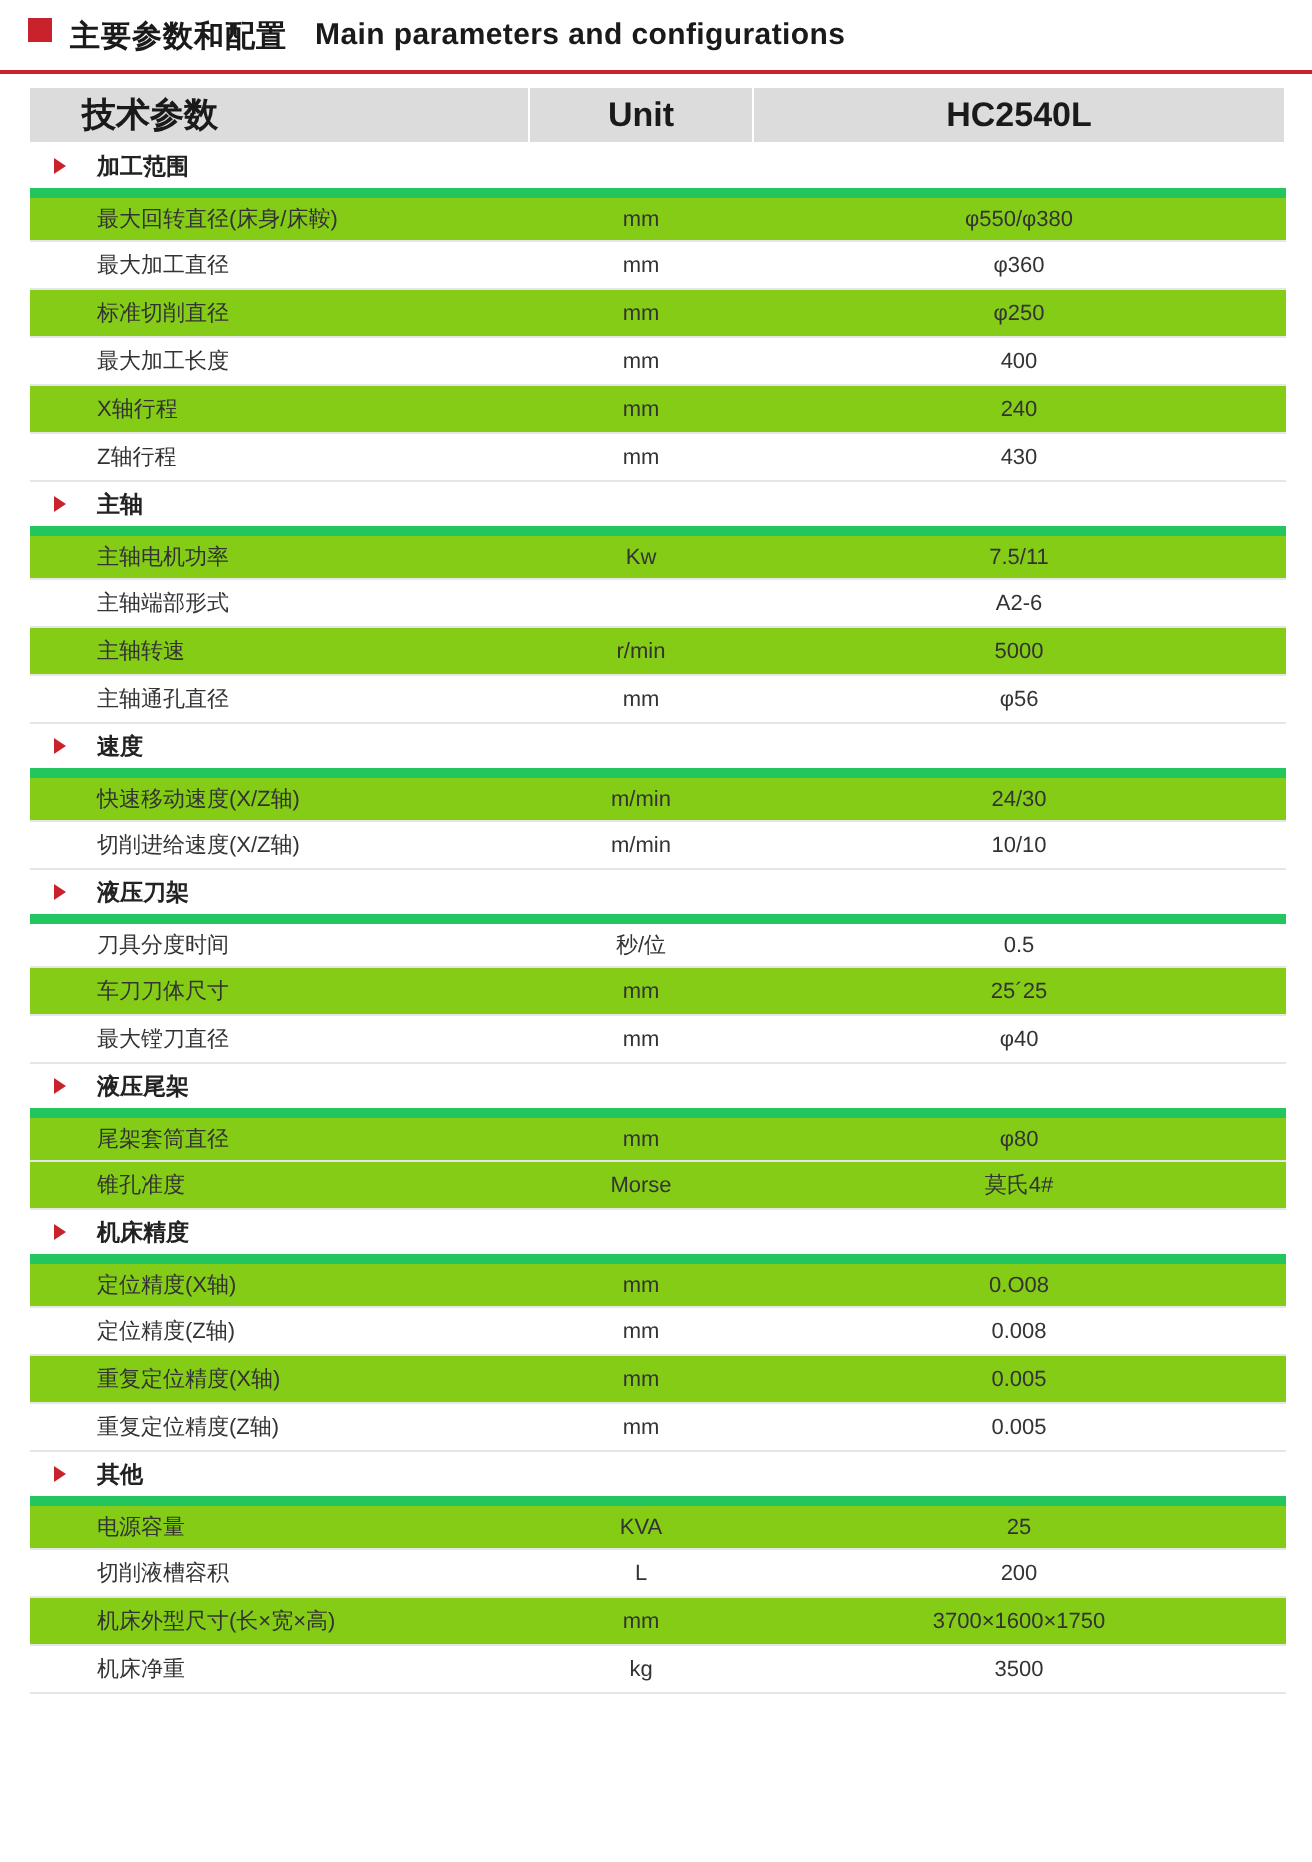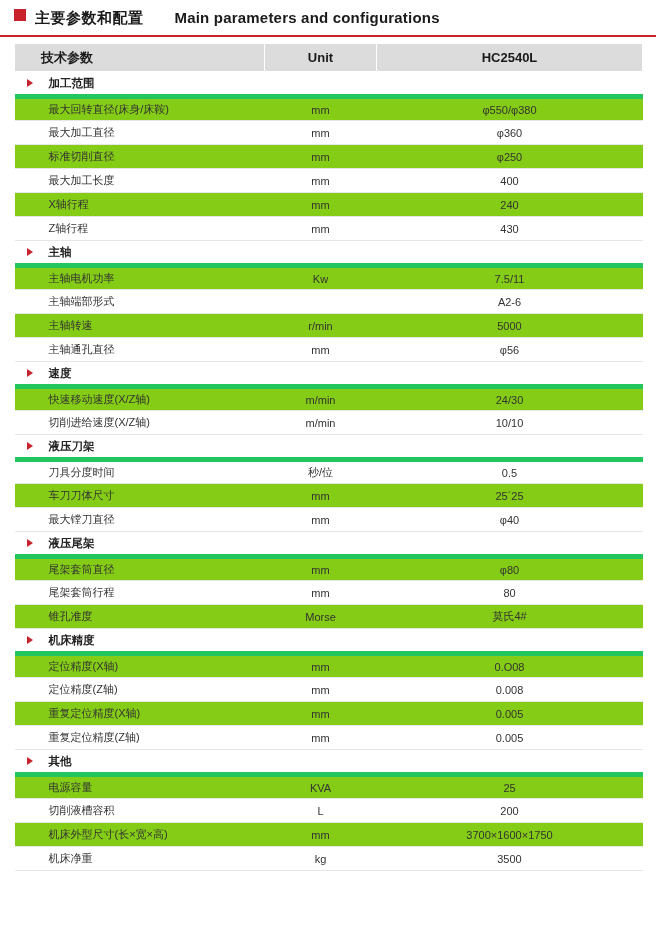--- a/index.html
+++ b/index.html
@@ -30,21 +30,21 @@
   .title-cn {
     font-size: 15px;
     font-weight: bold;
     color: #1a1a1a;
     letter-spacing: 0.5px;
   }
   .title-en {
     font-size: 15px;
     font-weight: bold;
     color: #1a1a1a;
-    margin-left: 22px;
+    margin-left: 5px;
     letter-spacing: 0.2px;
   }
   .title-rule {
     height: 2px;
     background: #c8232c;
     margin: 0 0 0 0;
     width: 656px;
   }
   
   table.spec {
@@ -53,21 +53,21 @@
     margin: 6px 14px 0 14px;
     table-layout: fixed;
   }
   table.spec col.c0 { width: 250px; }
   table.spec col.c1 { width: 112px; }
   table.spec col.c2 { width: 266px; }
 
   thead th {
     background: #dcdcdc;
     height: 28px;
-    font-size: 13px;
+    font-size: 17px;
     font-weight: bold;
     color: #1a1a1a;
     border: 1px solid #ffffff;
     text-align: center;
   }
   thead th.first {
     text-align: left;
     padding-left: 26px;
   }
   tbody td {
@@ -231,25 +231,20 @@
         <tr class="group plain">
           <td class="label">液压尾架<span class="arrow"></span></td>
           <td></td>
           <td></td>
         </tr>
         <tr class="shaded">
           <td class="label">尾架套筒直径</td>
           <td>mm</td>
           <td>φ80</td>
         </tr>
-        <tr class="plain">
-          <td class="label">尾架套筒行程</td>
-          <td>mm</td>
-          <td>80</td>
-        </tr>
         <tr class="shaded">
           <td class="label">锥孔准度</td>
           <td>Morse</td>
           <td>莫氏4#</td>
         </tr>
         <tr class="group plain">
           <td class="label">机床精度<span class="arrow"></span></td>
           <td></td>
           <td></td>
         </tr>

